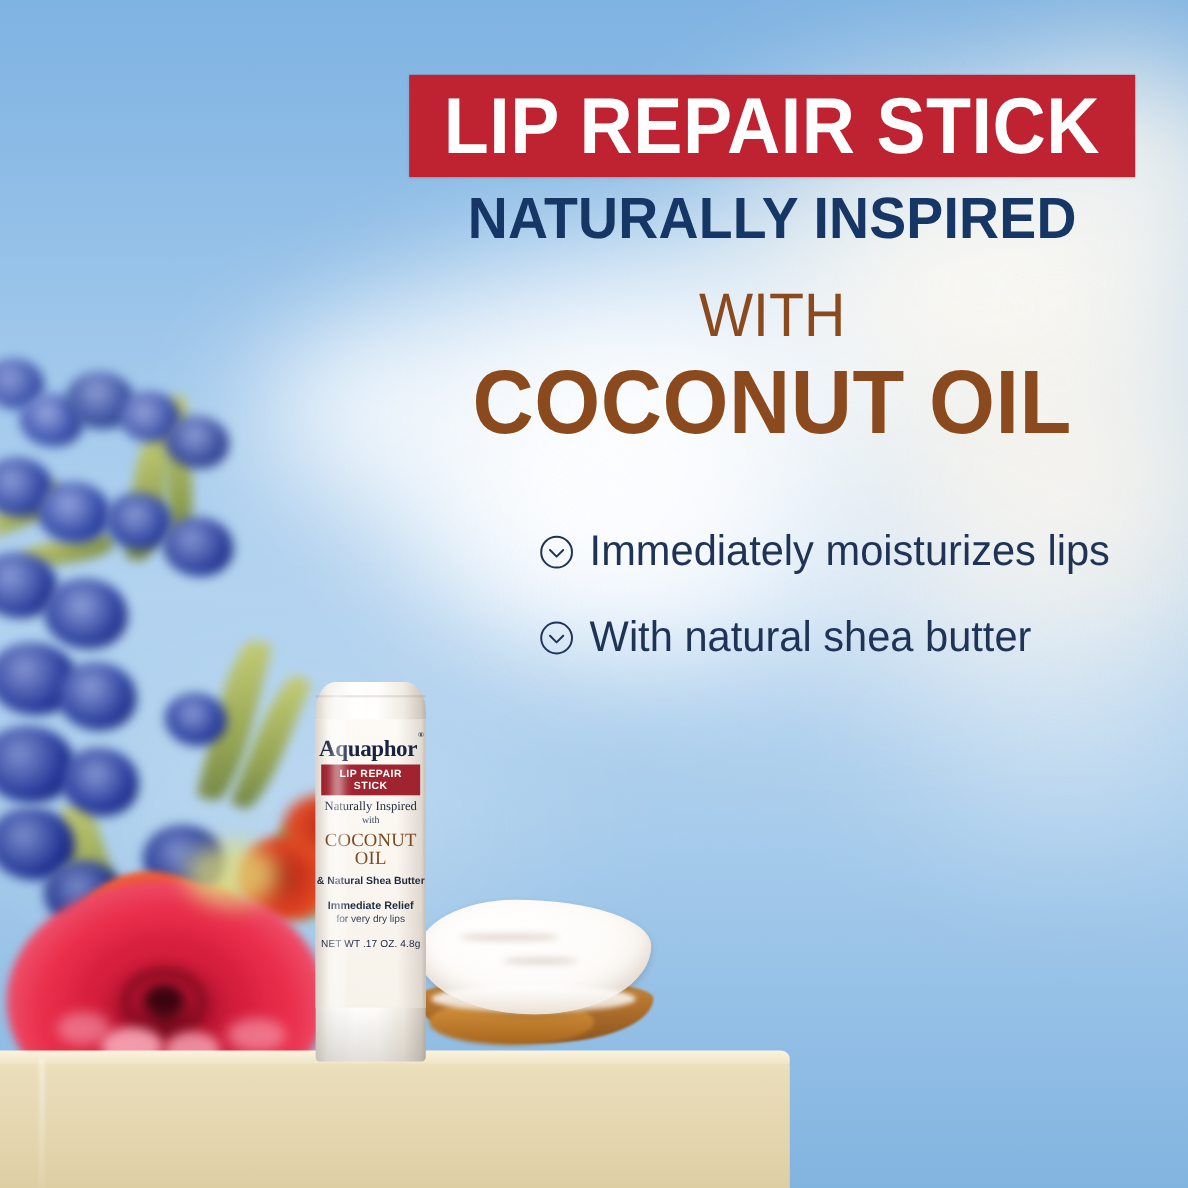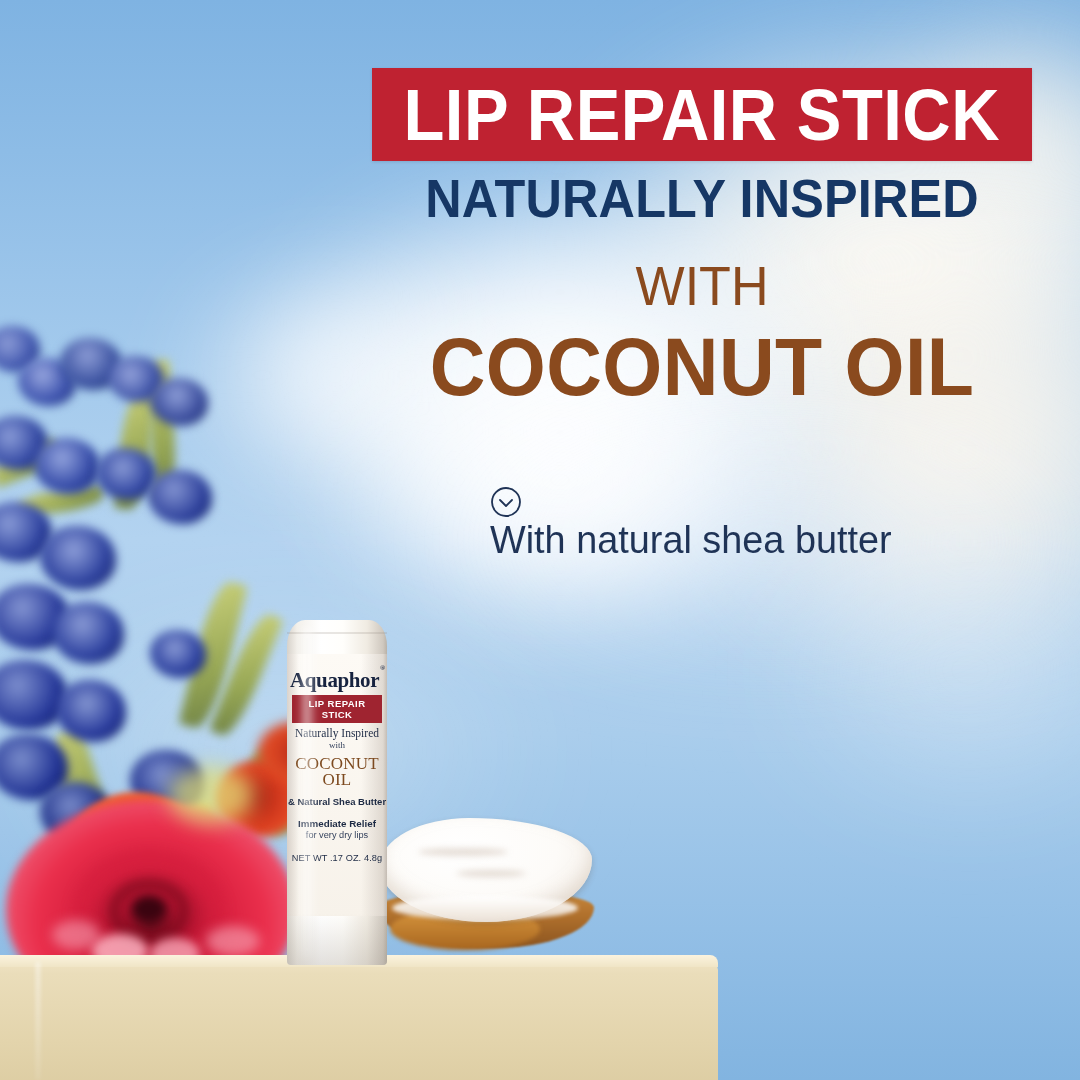--- a/index.html
+++ b/index.html
@@ -298,21 +298,21 @@
   }
 
   .bullets {
     position:absolute; left:490px; top:480px; width:560px;
   }
   .bullet {
     display:flex;
     align-items:flex-start;
     margin-bottom:34px;
   }
-  .bullet:last-child { margin-bottom:16px;flex-direction:column; }
+  .bullet:last-child { margin-bottom:16px; }
   .bullet-icon {
     flex:0 0 auto;
     width:32px; height:32px;
     margin-top:6px; margin-right:14px;
   }
   .bullet-icon svg { display:block; width:32px; height:32px; }
   .bullet-text {
     font-family:"Liberation Sans Narrow","Liberation Sans", sans-serif;
     font-weight:400;
     font-size:39px;
@@ -442,20 +442,29 @@
   <div class="banner">
     <div class="banner-text">LIP REPAIR STICK</div>
   </div>
 
   <div class="sub1">NATURALLY INSPIRED</div>
   <div class="sub2">WITH</div>
   <div class="sub3">COCONUT OIL</div>
 
   <div class="bullets">
 
+    <div class="bullet">
+      <span class="bullet-icon">
+        <svg viewBox="0 0 32 32" fill="none">
+          <circle cx="16" cy="16" r="14" stroke="#1f3356" stroke-width="1.8"></circle>
+          <path d="M10 14 L16 20 L22 14" stroke="#1f3356" stroke-width="1.8" stroke-linecap="round" stroke-linejoin="round"></path>
+        </svg>
+      </span>
+      <span class="bullet-text">Immediately moisturizes lips</span>
+    </div>
 
 
     <div class="bullet">
       <span class="bullet-icon">
         <svg viewBox="0 0 32 32" fill="none">
           <circle cx="16" cy="16" r="14" stroke="#1f3356" stroke-width="1.8"></circle>
           <path d="M10 14 L16 20 L22 14" stroke="#1f3356" stroke-width="1.8" stroke-linecap="round" stroke-linejoin="round"></path>
         </svg>
       </span>
       <span class="bullet-text">With natural shea butter</span>

